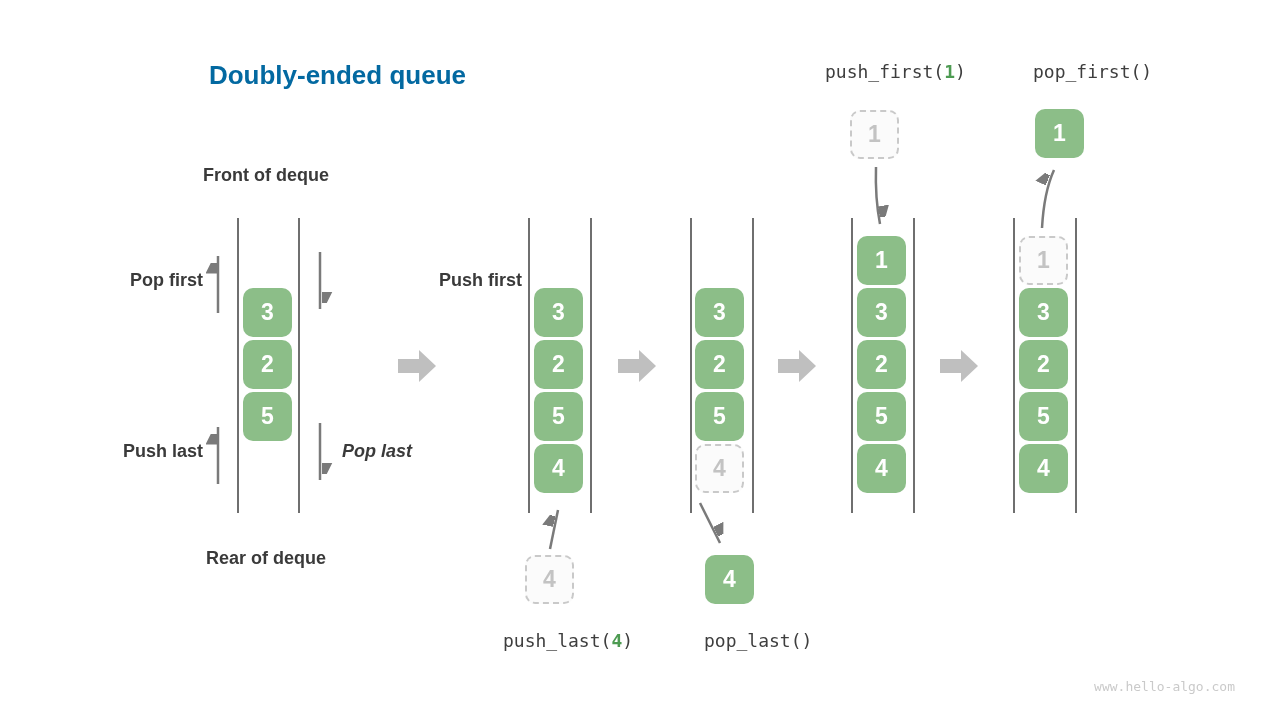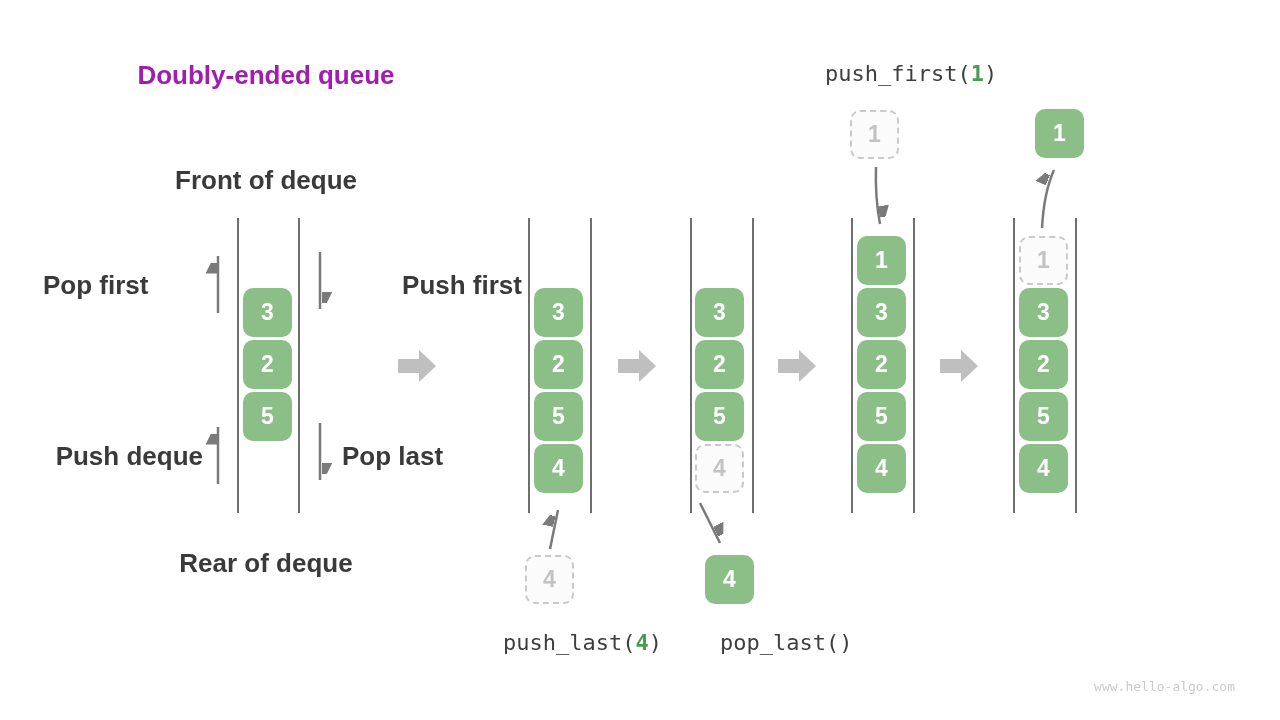--- a/index.html
+++ b/index.html
@@ -2,62 +2,62 @@
 <html><head>
 <meta charset="utf-8">
 <style>
   html,body{margin:0;padding:0;background:#ffffff;}
   #canvas{
     position:relative;width:1280px;height:720px;background:#ffffff;overflow:hidden;
     font-family:"Liberation Sans",sans-serif;
   }
   .abs{position:absolute;}
   .title-line{
-    width:400px;left:66px;text-align:center;
-    color:#a21caf;font-size:26px;font-weight:bold;
+    width:400px;left:66px;text-align:right;
+    color:#0369a1;font-size:26px;font-weight:bold;
   }
   .h-label{
-    color:#3A3A3A;font-size:26px;font-weight:bold;
+    color:#3A3A3A;font-size:18px;font-weight:bold;
   }
   .center400{width:400px;left:66px;text-align:center;}
   .vline{width:2px;top:218px;height:295px;background:#6f6f6f;}
   .cell{
     width:49px;height:49px;border-radius:10px;background:#8CBE88;
     color:#ffffff;font-weight:bold;font-size:23px;
     display:flex;align-items:center;justify-content:center;
   }
   .cell.ghost{
     width:45px;height:45px;background:#fbfbfb;
     border:2px dashed #c9c9c9;color:#c3c3c3;
   }
   .mono{
     font-family:"DejaVu Sans Mono","Liberation Mono",monospace;
-    font-size:22px;color:#3E3E3E;white-space:pre;
+    font-size:18px;color:#3E3E3E;white-space:pre;
   }
   .mono .arg{color:#4D9B52;font-weight:bold;}
   .watermark{
     font-family:"DejaVu Sans Mono","Liberation Mono",monospace;
     font-size:13px;color:#cacaca;width:200px;left:1035px;text-align:right;
   }
   svg{pointer-events:none;}
 </style>
 </head>
 <body>
 
 <div id="canvas">
 
   <div class="abs title-line" style="top:60px;">Doubly-ended queue</div>
 
   <div class="abs h-label center400" style="top:165px;">Front of deque</div>
   <div class="abs h-label center400" style="top:548px;">Rear of deque</div>
 
-  <div class="abs h-label" style="left:43px;top:270px;width:160px;text-align:left;">Pop first</div>
+  <div class="abs h-label" style="left:43px;top:270px;width:160px;text-align:right;">Pop first</div>
   <div class="abs h-label" style="left:342px;top:270px;width:180px;text-align:right;">Push first</div>
-  <div class="abs h-label" style="left:43px;top:441px;width:160px;text-align:right;">Push deque</div>
-  <div class="abs h-label" style="left:342px;top:441px;width:180px;text-align:left;">Pop last</div>
+  <div class="abs h-label" style="left:43px;top:441px;width:160px;text-align:right;">Push last</div>
+  <div class="abs h-label" style="left:342px;top:441px;width:180px;text-align:left;font-style:italic;">Pop last</div>
 
   <svg class="abs" style="left:0;top:0;" width="1280" height="720">
     <defs>
       <marker id="ah" markerUnits="strokeWidth" markerWidth="4.4" markerHeight="4.4" refX="7" refY="5" orient="auto">
         <path d="M0,0 L10,5 L0,10 z" fill="#7a7a7a"></path>
       </marker>
     </defs>
 
     <path d="M218,313 L218,256" stroke="#7a7a7a" stroke-width="2.5" fill="none" marker-end="url(#ah)"></path>
     <path d="M320,252 L320,309" stroke="#7a7a7a" stroke-width="2.5" fill="none" marker-end="url(#ah)"></path>
@@ -112,18 +112,19 @@
   <div class="abs vline" style="left:1013px;"></div>
   <div class="abs vline" style="left:1075px;"></div>
   <div class="abs cell" style="left:1035px;top:109px;">1</div>
   <div class="abs cell ghost" style="left:1019px;top:236px;">1</div>
   <div class="abs cell" style="left:1019px;top:288px;">3</div>
   <div class="abs cell" style="left:1019px;top:340px;">2</div>
   <div class="abs cell" style="left:1019px;top:392px;">5</div>
   <div class="abs cell" style="left:1019px;top:444px;">4</div>
 
   <div class="abs mono" style="left:503px;top:630px;"><span>push_last(</span><span class="arg">4</span><span>)</span></div>
-  <div class="abs mono" style="left:720px;top:630px;">pop_last()</div>
+  <div class="abs mono" style="left:704px;top:630px;">pop_last()</div>
   <div class="abs mono" style="left:825px;top:61px;"><span>push_first(</span><span class="arg">1</span><span>)</span></div>
+  <div class="abs mono" style="left:1033px;top:61px;">pop_first()</div>
 
   <div class="abs watermark" style="top:679px;">www.hello-algo.com</div>
 
 </div>
 
 </body></html>

